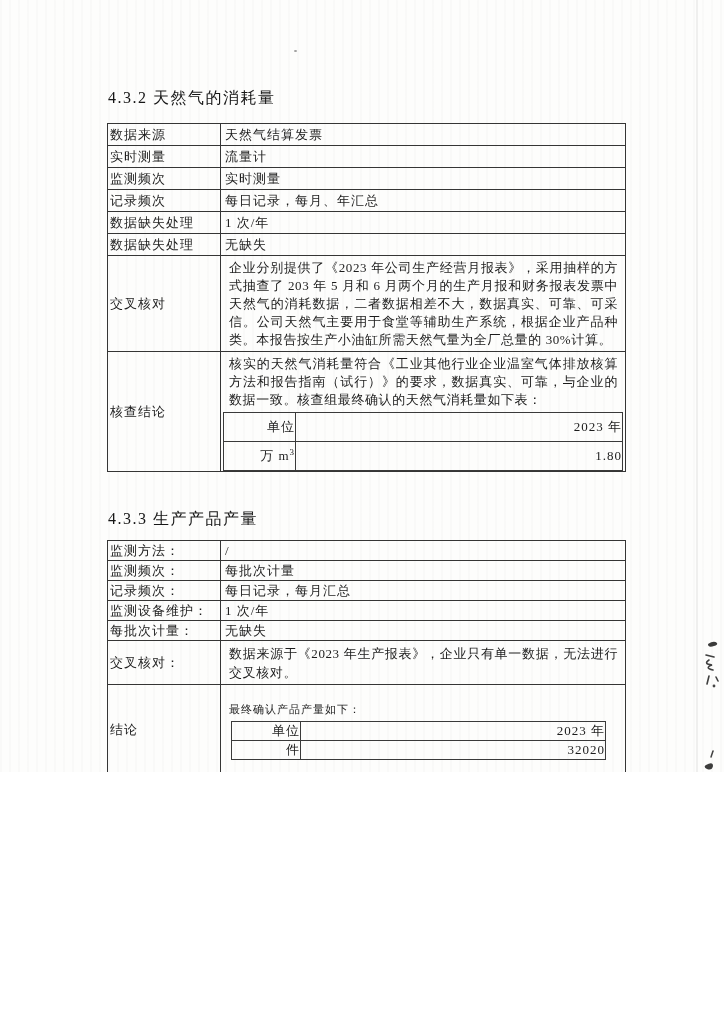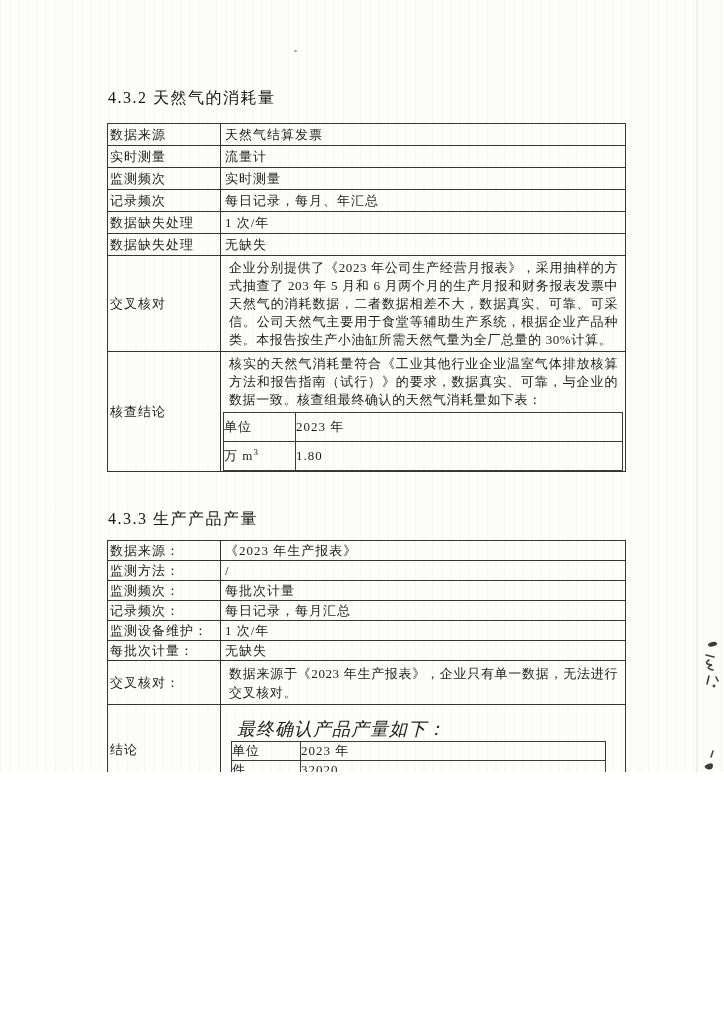--- a/index.html
+++ b/index.html
@@ -78,35 +78,34 @@
   .t2 .para { line-height: 19px; }
 
   table.inner {
     border-collapse: collapse;
     table-layout: fixed;
     margin-left: 2px;
   }
   table.inner td {
     border: 1.5px solid #3a3a3a;
     font-size: 13px;
-    text-align: left;
+    text-align: right;
   }
   table.inner-1 { width: 400px; margin-top: 1px; }
   table.inner-1 td { height: 29px; }
   col.ic1-1 { width: 72px; }
   table.inner-2 { width: 375px; margin-left: 10px; margin-top: 3px; }
   table.inner-2 td { height: 19px; }
   col.ic1-2 { width: 69px; }
 
   .conclusion-intro {
-    margin: 15px 0 0 16px;
-    font-size: 18px;
+    margin: 15px 0 0 8px;
+    font-size: 11px;
     letter-spacing: 1px;
     line-height: 18px;
-    font-style: italic;
   }
   .conclusion-pad-bottom { height: 15px; }
 
   sup.unit-sup { font-size: 9px; vertical-align: super; line-height: 0; }
 
   .page-number {
     position: absolute;
     left: 0; right: 4px; top: 953px;
     text-align: center;
     font-size: 13px;
@@ -196,24 +195,20 @@
     <div class="section section-2">
       <h2 class="section-title">4.3.3 生产产品产量</h2>
 
       <table class="kv-table t2">
         <colgroup>
             <col class="c-label">
             <col>
           </colgroup>
         <tbody>
           <tr class="r-simple">
-            <td class="label">数据来源：</td>
-            <td class="value">《2023 年生产报表》</td>
-          </tr>
-          <tr class="r-simple">
             <td class="label">监测方法：</td>
             <td class="value">/</td>
           </tr>
           <tr class="r-simple">
             <td class="label">监测频次：</td>
             <td class="value">每批次计量</td>
           </tr>
           <tr class="r-simple">
             <td class="label">记录频次：</td>
             <td class="value">每日记录，每月汇总</td>

